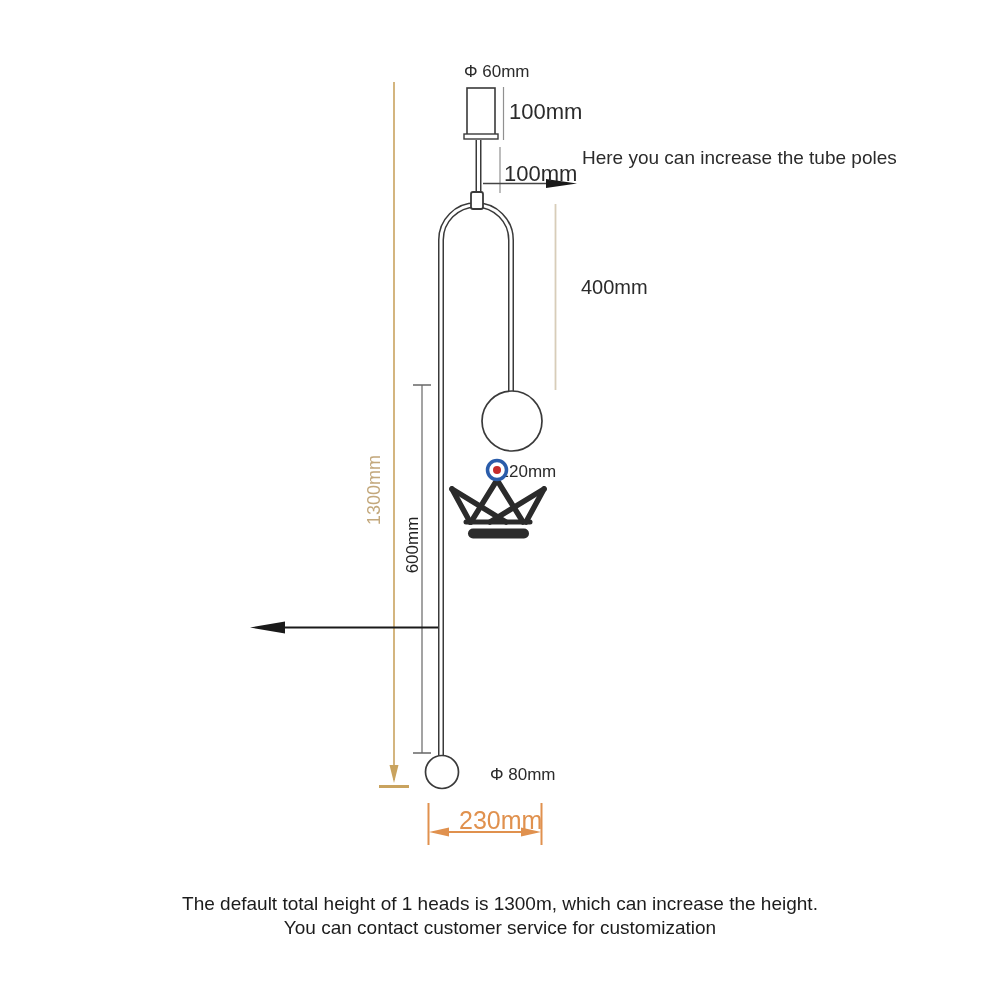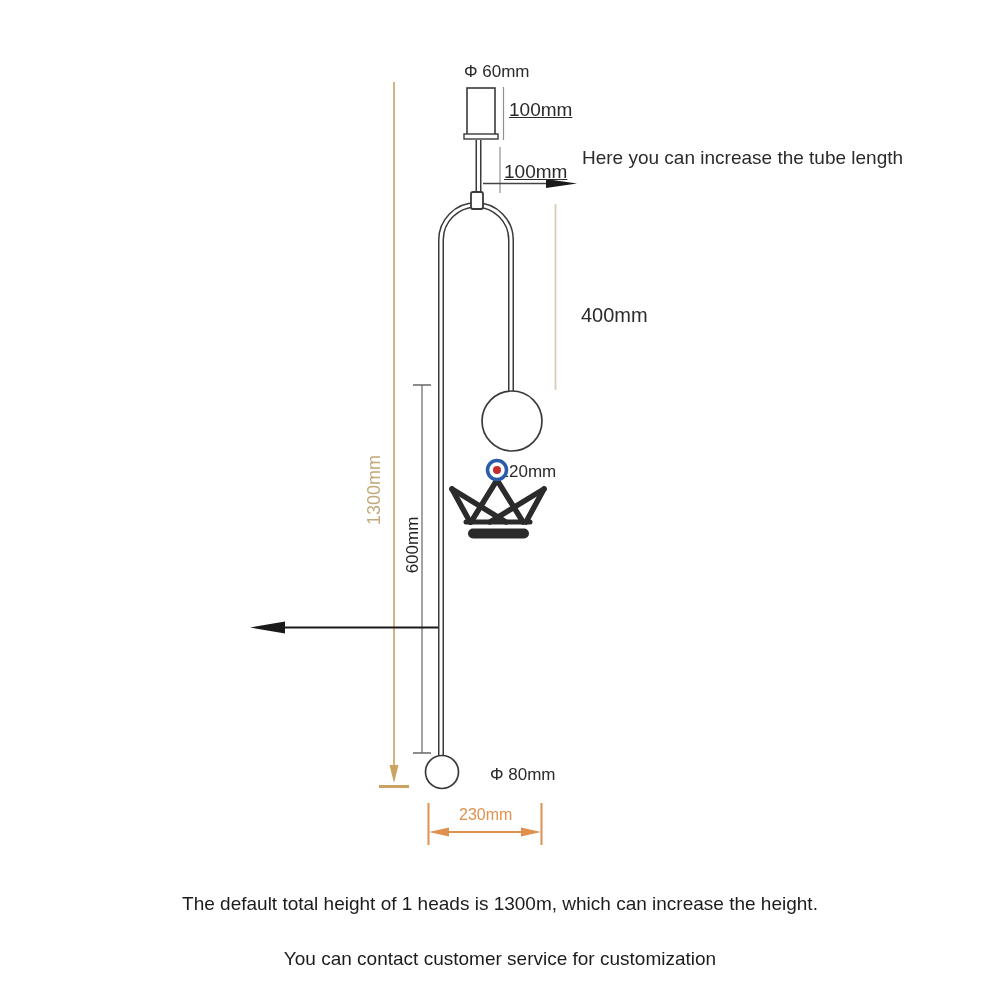--- a/index.html
+++ b/index.html
@@ -1,21 +1,21 @@
 <!DOCTYPE html>
 <html><head>
 <meta charset="utf-8">
 <style>
   html,body{margin:0;padding:0;background:#ffffff;}
   #stage{position:relative;width:943px;height:1000px;background:#ffffff;overflow:hidden;
          font-family:"Liberation Sans", sans-serif;}
   #stage svg{position:absolute;left:0;top:0;z-index:2;}
   .lbl{position:absolute;z-index:3;color:#2b2b2b;white-space:nowrap;line-height:1.15;}
   .lbl.under{z-index:1;}
-  .sz16{font-size:19px;text-decoration:underline;}
+  .sz16{font-size:22px;}
   .sz17{font-size:17px;}
   .sz19{font-size:19px;}
   .sz20{font-size:20px;font-weight:400;}
   .tan{color:#c3a87c;}
   .orange{color:#e0914e;}
   .vlabel{position:absolute;z-index:3;white-space:nowrap;
           transform:translate(-50%,-50%) rotate(-90deg);}
   .caption{position:absolute;left:0;width:1000px;text-align:center;z-index:3;color:#1c1c1c;}
 </style>
 </head>
@@ -98,32 +98,32 @@
       <polygon points="541,832 521,827.5 521,836.5" fill="#e0914e"></polygon>
     </g>
   </svg>
 
   <div class="lbl sz17" style="left:464px;top:62px;">Φ 60mm</div>
 
   <div class="lbl sz16" style="left:509px;top:99px;">100mm</div>
 
   <div class="lbl sz16" style="left:504px;top:161px;">100mm</div>
 
-  <div class="lbl sz19" style="left:582px;top:147px;">Here you can increase the tube length</div>
+  <div class="lbl sz19" style="left:582px;top:147px;">Here you can increase the tube poles</div>
 
-  <div class="lbl sz20" style="left:581px;top:276px;margin-top:28px;">400mm</div>
+  <div class="lbl sz20" style="left:581px;top:276px;">400mm</div>
 
   <div class="lbl sz17 under" style="left:486px;top:462px;">Φ120mm</div>
 
   <div class="vlabel sz17 tan" style="left:374px;top:490px;font-size:18px;">1300mm</div>
 
   <div class="vlabel sz17" style="left:413px;top:545px;color:#222222;">600mm</div>
 
 
   <div class="lbl sz17" style="left:463px;top:765px;margin-left:27px;">Φ 80mm</div>
 
-  <div class="lbl sz20 orange" style="left:459px;top:806px;font-size:16px;">230mm</div>
+  <div class="lbl sz20 orange" style="left:459px;top:806px;font-size:25px;">230mm</div>
 
   <div class="caption sz19" style="top:893px;">The default total height of 1 heads is 1300m, which can increase the height.</div>
 
-  <div class="caption sz19" style="top:917px;margin-top:31px;">You can contact customer service for customization</div>
+  <div class="caption sz19" style="top:917px;">You can contact customer service for customization</div>
 
 </div>
 
 </body></html>

